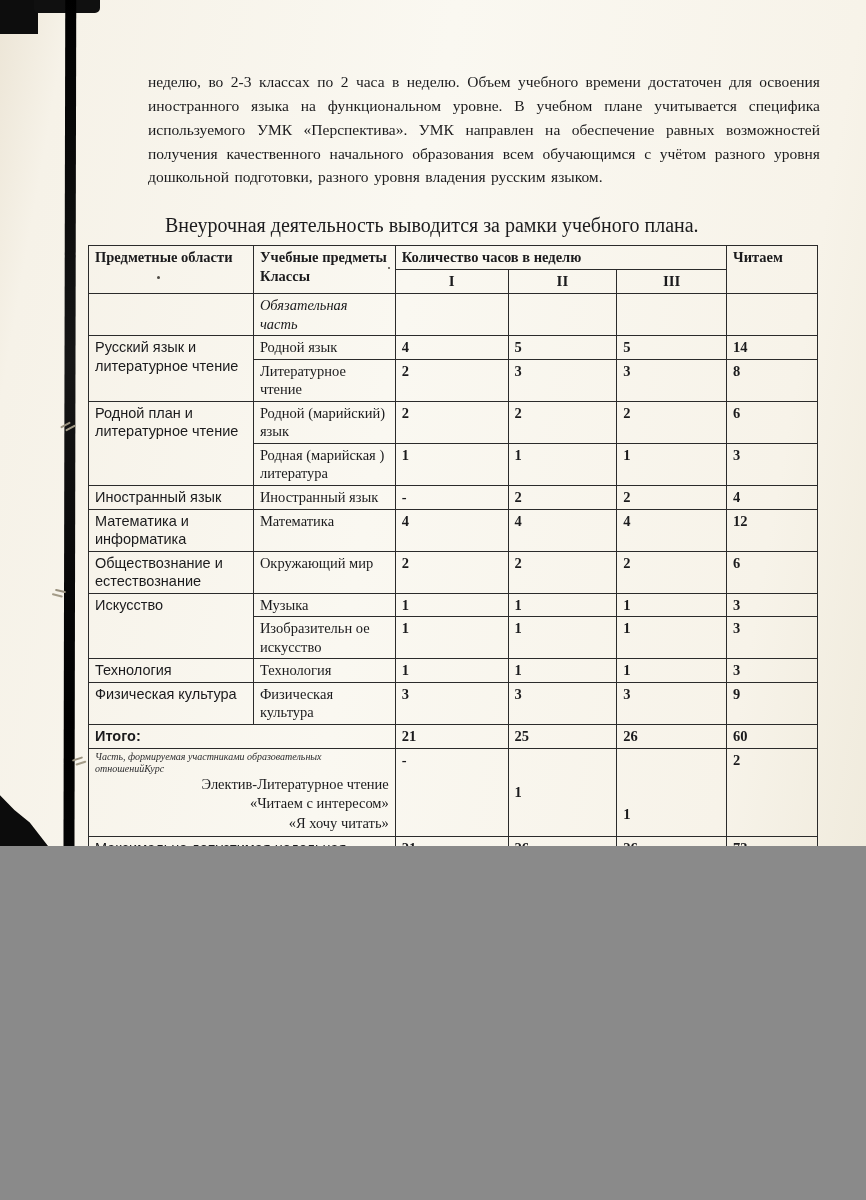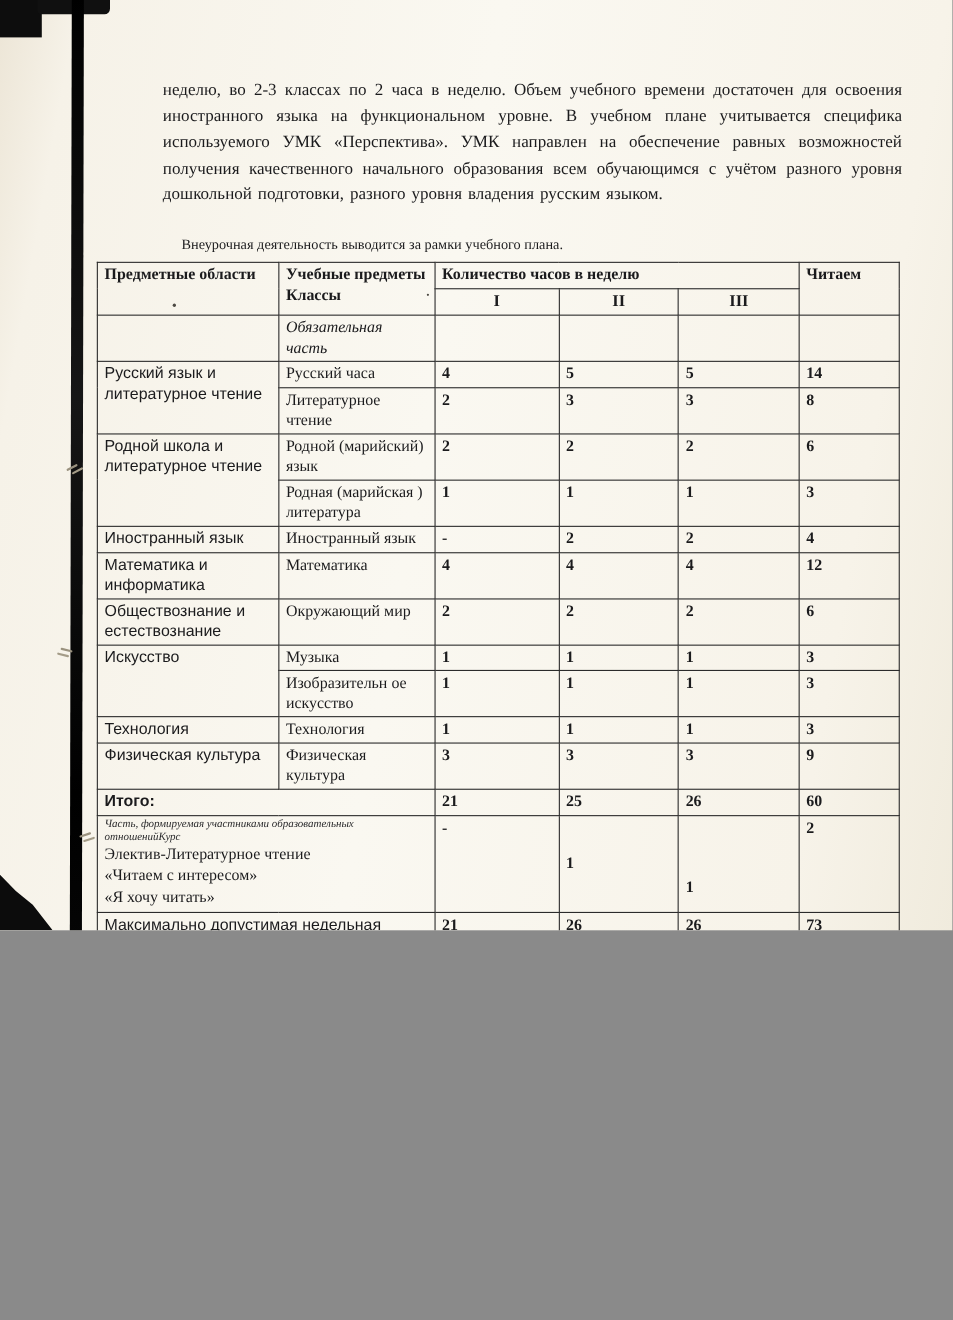--- a/index.html
+++ b/index.html
@@ -31,21 +31,21 @@
 
   .content { position:absolute; left:88px; top:70px; width:730px; }
 
   .para {
     margin-left:60px; width:672px;
     font-size:15.5px; line-height:1.54;
     text-align:justify; word-spacing:1.5px;
   }
   .para2 {
     margin-left:77px; margin-top:25px;
-    font-size:13px;
+    font-size:20px;
     font-family:Liberation Serif, serif;
   }
   .title {
     margin:18px auto 0 auto; max-width:655px;
     font-size:15.5px; font-weight:700; line-height:1.6;
     text-align:center;
   }
 
   table.plan {
     margin-top:8px; width:730px;
@@ -60,21 +60,21 @@
     line-height:1.28;
     text-align:left;
   }
   .plan th { font-weight:700; }
   th.grade { text-align:center; font-size:15px; }
   td.num { font-weight:700; }
   td.ital { font-style:italic; }
   .sansb { font-family:"Liberation Sans", sans-serif; font-size:14px; }
   td.bold-lab { font-weight:700; }
   .small-note { font-size:10px; font-style:italic; line-height:1.2; color:#2a2a2c; }
-  .elect-line { font-size:14.5px; line-height:1.35; }
+  .elect-line { font-size:14.5px; line-height:1.35;text-align:right; }
   tr.row-elective td { height:88px; }
   td.va-mid { vertical-align:middle; }
   td.va-bot { vertical-align:bottom; padding-bottom:12px; }
 </style>
 </head>
 <body>
 
 <div class="page">
 
   <div class="corner-tl"></div>
@@ -124,36 +124,36 @@
         <td class="sansb"></td>
         <td class="ital">Обязательная часть</td>
         <td></td>
         <td></td>
         <td></td>
         <td></td>
       </tr>
 
       <tr>
         <td rowspan="2" class="sansb">Русский язык  и литературное чтение</td>
-        <td>Русский часа</td>
+        <td>Родной язык</td>
         <td class="num">4</td>
         <td class="num">5</td>
         <td class="num">5</td>
         <td class="num">14</td>
       </tr>
       <tr>
         <td>Литературное чтение</td>
         <td class="num">2</td>
         <td class="num">3</td>
         <td class="num">3</td>
         <td class="num">8</td>
       </tr>
 
       <tr>
-        <td rowspan="2" class="sansb">Родной школа и литературное чтение</td>
+        <td rowspan="2" class="sansb">Родной план и литературное чтение</td>
         <td>Родной (марийский) язык</td>
         <td class="num">2</td>
         <td class="num">2</td>
         <td class="num">2</td>
         <td class="num">6</td>
       </tr>
       <tr>
         <td>Родная (марийская ) литература</td>
         <td class="num">1</td>
         <td class="num">1</td>

